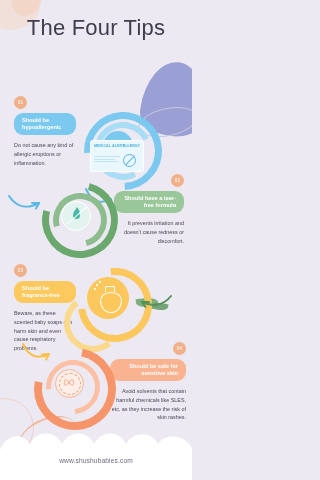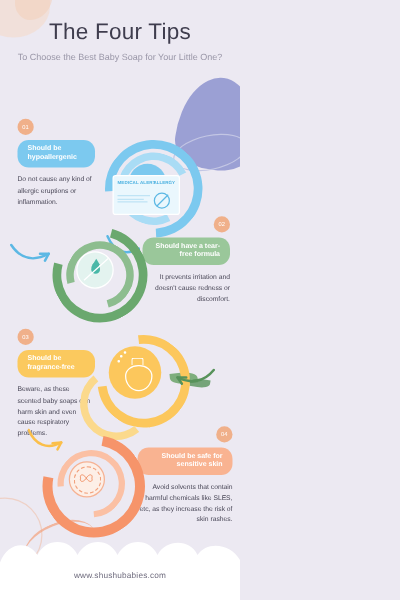--- a/index.html
+++ b/index.html
@@ -62,21 +62,21 @@
   .leaf-sm2 {
     right: 24px; top: 303px; width: 16px; height: 7px;
     background: #57925a; opacity: .8;
     border-radius: 60% 0 60% 0;
     transform: rotate(10deg);
   }
 
   
   .header { position: absolute; left: 0; top: 16px; width: 192px; text-align: center; }
   .title {
-    font-size: 18px; font-weight: 400; letter-spacing: .2px;
+    font-size: 22px; font-weight: 400; letter-spacing: .2px;
     color: #3f3d4e; line-height: 1.1; margin: 0;
   }
   .subtitle {
     margin: 5px 10px 0 10px; font-size: 7.2px; line-height: 1.5;
     color: #9a97a8; font-weight: 400;
   }
 
   
   .tip { position: absolute; }
   .tip-left  { text-align: left;  }
@@ -267,21 +267,20 @@
   <div class="deco blob-tl2"></div>
   <div class="deco petal-right"></div>
   <div class="deco petal-ring"></div>
   <div class="deco ring-faint"></div>
   <div class="deco swoosh-l"></div>
   <div class="deco leaf-sm"></div>
   <div class="deco leaf-sm2"></div>
 
   <div class="header">
     <h1 class="title">The Four Tips</h1>
-    <p class="subtitle">To Choose the Best Baby Soap for Your Little One?</p>
   </div>
 
   <div class="tip tip-left c-blue" style="left:14px; top:90px; width:62px;">
     <div class="num">01</div>
     <div class="badge">Should be hypoallergenic</div>
     <div class="body-text">Do not cause any kind of allergic eruptions or inflammation.</div>
   </div>
 
   <div class="ill ill-blue">
     <div class="arc a1"></div>

